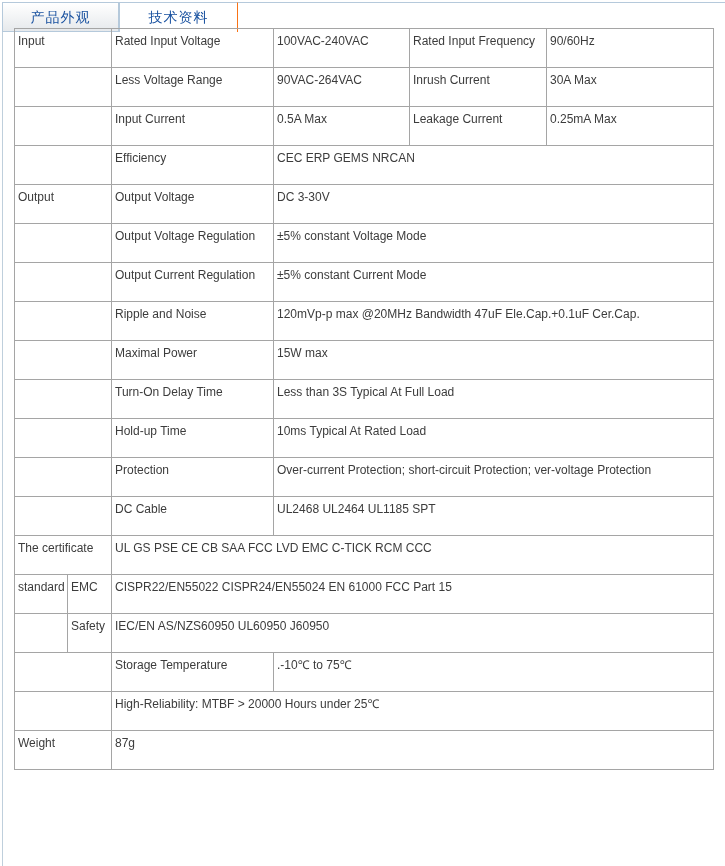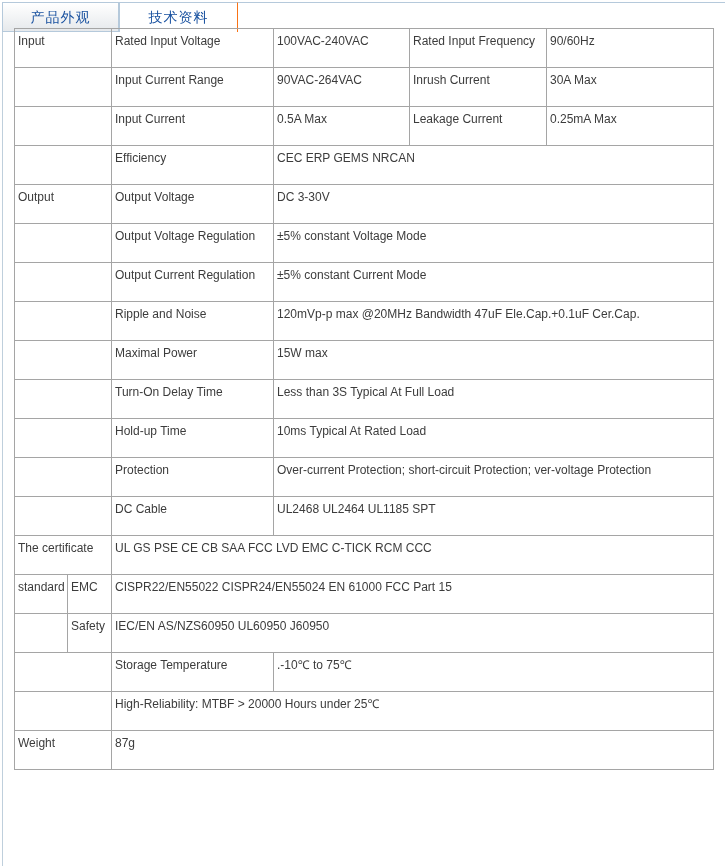--- a/index.html
+++ b/index.html
@@ -101,21 +101,21 @@
     <tbody>
         <tr>
           <td colspan="2">Input</td>
           <td>Rated Input Voltage</td>
           <td>100VAC-240VAC</td>
           <td>Rated Input Frequency</td>
           <td>90/60Hz</td>
         </tr>
         <tr>
           <td colspan="2"></td>
-          <td>Input Current Range</td>
+          <td>Less Voltage Range</td>
           <td>90VAC-264VAC</td>
           <td>Inrush Current</td>
           <td>30A Max</td>
         </tr>
         <tr>
           <td colspan="2"></td>
           <td>Input Current</td>
           <td>0.5A Max</td>
           <td>Leakage Current</td>
           <td>0.25mA Max</td>

